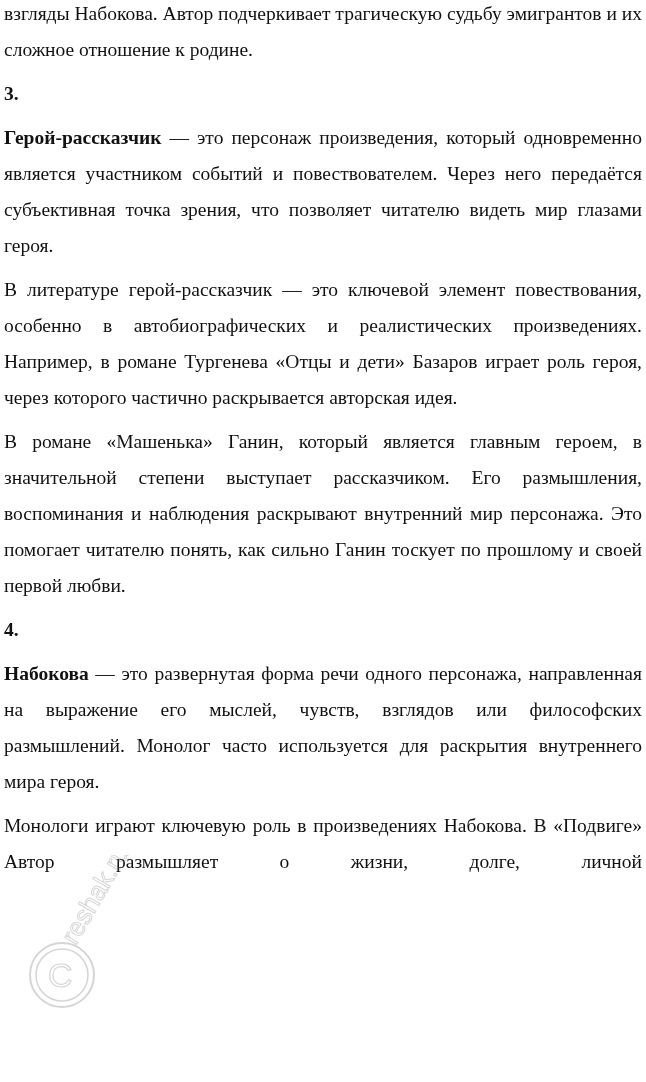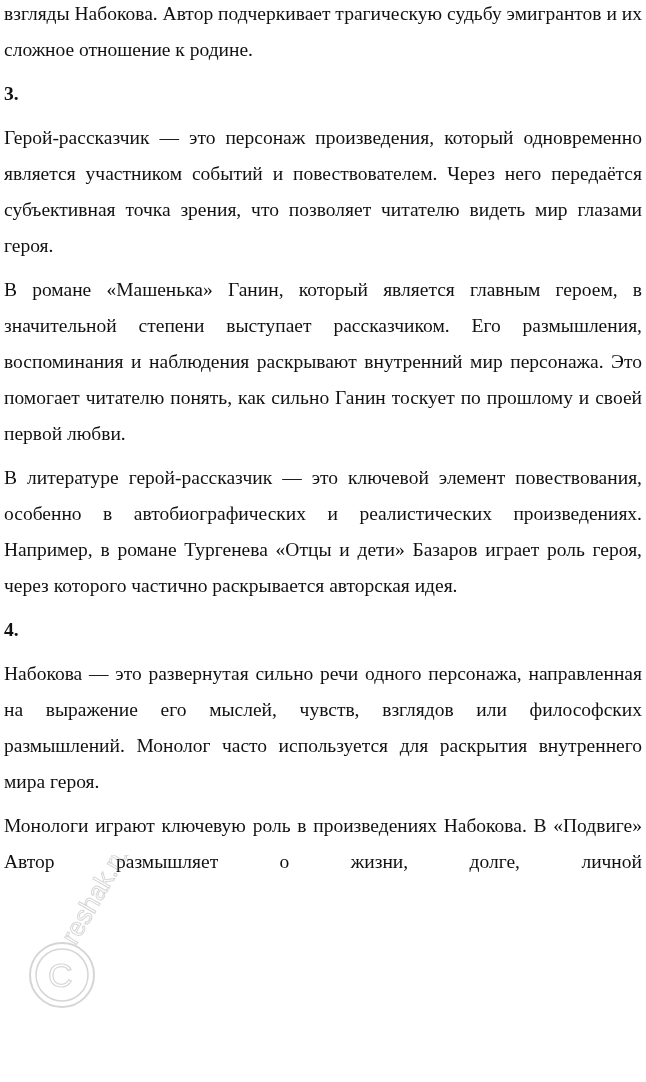--- a/index.html
+++ b/index.html
@@ -12,44 +12,44 @@
   .p {
     font-size: 19.5px;
     line-height: 36px;
     text-align: justify;
     margin: 0 0 8px 0;
     hyphens: none;
   }
   .heading {
     font-size: 19.5px; line-height: 36px; font-weight: bold; margin: 0 0 8px 0;
   }
-  b { font-weight: normal; }
+  b { font-weight: bold; }
   .watermark {
     position: absolute; left: 22px; top: 855px; width: 130px; height: 170px;
     pointer-events: none; opacity: 0.35;
   }
 </style>
 </head>
 <body>
 
 <div class="page">
   <p class="p"><span>взгляды Набокова. Автор подчеркивает трагическую судьбу эмигрантов и их сложное отношение к родине.</span></p>
 
 
   <p class="heading">3.</p>
 
   <p class="p"><b>Герой-рассказчик</b><span> — это персонаж произведения, который одновременно является участником событий и повествователем. Через него передаётся субъективная точка зрения, что позволяет читателю видеть мир глазами героя.</span></p>
 
+  <p class="p"><span>В литературе герой-рассказчик — это ключевой элемент повествования, особенно в автобиографических и реалистических произведениях. Например, в романе Тургенева «Отцы и дети» Базаров играет роль героя, через которого частично раскрывается авторская идея.</span></p>
+
   <p class="p"><span>В романе «Машенька» Ганин, который является главным героем, в значительной степени выступает рассказчиком. Его размышления, воспоминания и наблюдения раскрывают внутренний мир персонажа. Это помогает читателю понять, как сильно Ганин тоскует по прошлому и своей первой любви.</span></p>
-
-  <p class="p"><span>В литературе герой-рассказчик — это ключевой элемент повествования, особенно в автобиографических и реалистических произведениях. Например, в романе Тургенева «Отцы и дети» Базаров играет роль героя, через которого частично раскрывается авторская идея.</span></p>
 
   <p class="heading">4.</p>
 
-  <p class="p"><b>Набокова</b><span> — это развернутая сильно речи одного персонажа, направленная на выражение его мыслей, чувств, взглядов или философских размышлений. Монолог часто используется для раскрытия внутреннего мира героя.</span></p>
+  <p class="p"><b>Набокова</b><span> — это развернутая форма речи одного персонажа, направленная на выражение его мыслей, чувств, взглядов или философских размышлений. Монолог часто используется для раскрытия внутреннего мира героя.</span></p>
 
   <p class="p" style="text-align-last: justify;"><span>Монологи играют ключевую роль в произведениях Набокова. В «Подвиге» Автор размышляет о жизни, долге, личной</span></p>
 </div>
 
 <svg class="watermark" viewBox="0 0 130 170">
   <circle cx="40" cy="120" r="32" fill="none" stroke="#888" stroke-width="2"></circle>
   <circle cx="40" cy="120" r="26" fill="none" stroke="#888" stroke-width="1.5"></circle>
   <text x="26" y="132" font-size="34" fill="none" stroke="#888" stroke-width="1.2" font-family="Liberation Sans, sans-serif">C</text>
   <text x="30" y="70" font-size="26" fill="none" stroke="#888" stroke-width="1" transform="rotate(-60 60 60)" font-family="Liberation Sans, sans-serif">reshak.ru</text>
 </svg>

